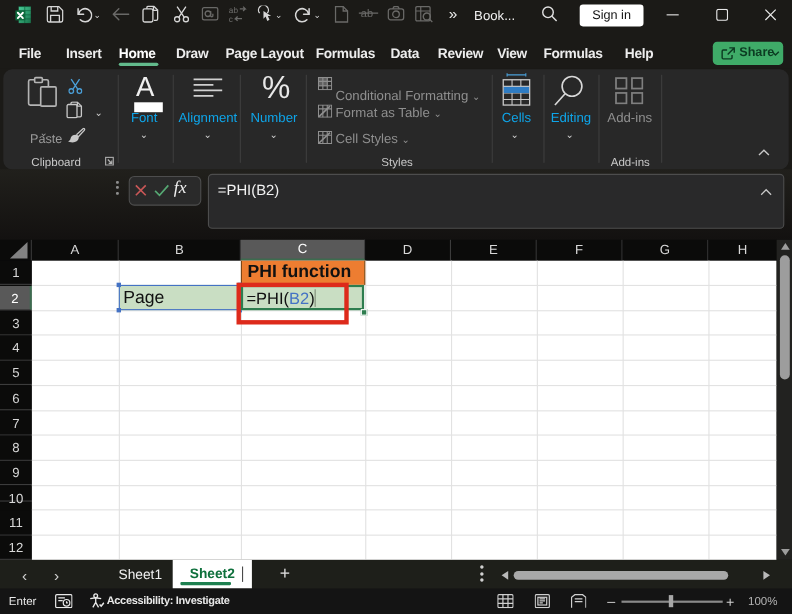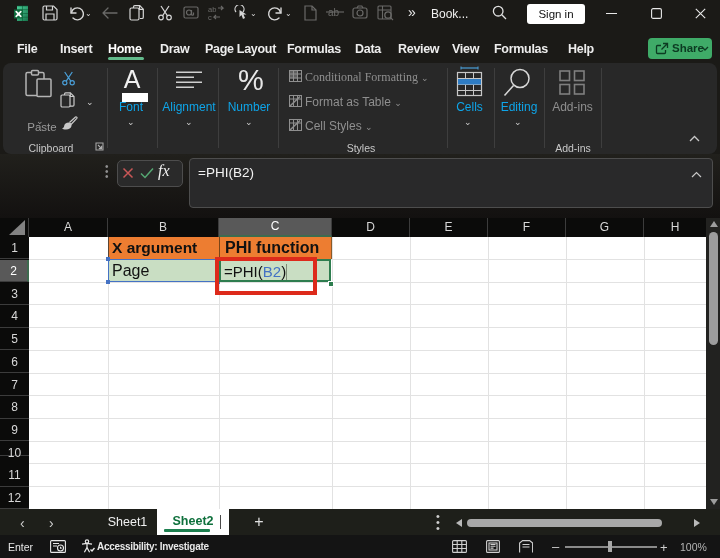--- a/index.html
+++ b/index.html
@@ -232,21 +232,21 @@
 
   <div style="position:absolute;left:228px;top:1px;width:40px;text-align:center;font-size:29px;color:#e8e8e8;font-weight:normal;">%</div>
   <div class="biglabel" style="left:216px;width:60px;">Number</div>
   <div class="chev" style="left:242px;top:54px;">⌄</div>
 
   <svg style="position:absolute;left:286px;top:7px;" width="13" height="12" viewBox="0 0 13 12" fill="none" stroke="#8f8f8f" stroke-width="1">
     <rect x="0.5" y="0.5" width="12" height="11"></rect>
         <path d="M0.5 4h12M0.5 8h12M4.5 0.5v11M8.5 0.5v11"></path>
         <rect x="0.5" y="0.5" width="8" height="7.5" fill="#8f8f8f" opacity="0.55"></rect>
   </svg>
-  <div class="styitem" style="top:7px;font-family:Liberation Serif, serif;">Conditional Formatting <span style="font-size:9px;">⌄</span></div>
+  <div class="styitem" style="top:17px;">Conditional Formatting <span style="font-size:9px;">⌄</span></div>
   <svg style="position:absolute;left:286px;top:32px;" width="13" height="12" viewBox="0 0 13 12" fill="none" stroke="#8f8f8f" stroke-width="1">
     <rect x="0.5" y="0.5" width="12" height="11"></rect>
         <path d="M0.5 4h12M4.5 0.5v11M8.5 0.5v11"></path>
         <path d="M1 11l10-9.5" stroke-width="1.5"></path>
   </svg>
   <div class="styitem" style="top:32px;">Format as Table <span style="font-size:9px;">⌄</span></div>
   <svg style="position:absolute;left:286px;top:56px;" width="13" height="12" viewBox="0 0 13 12" fill="none" stroke="#8f8f8f" stroke-width="1">
     <rect x="0.5" y="0.5" width="12" height="11"></rect>
         <path d="M0.5 4h12M4.5 0.5v11M8.5 0.5v11"></path>
         <path d="M1 11l10-9.5" stroke-width="1.5"></path>
@@ -343,21 +343,20 @@
     <div class="hline" style="top:90px;"></div>
     <div class="hline" style="top:113px;"></div>
     <div class="hline" style="top:136px;"></div>
     <div class="hline" style="top:158px;"></div>
     <div class="hline" style="top:181px;"></div>
     <div class="hline" style="top:204px;"></div>
     <div class="hline" style="top:226px;"></div>
     <div class="hline" style="top:249px;"></div>
     <div class="hline" style="top:272px;"></div>
 
-    <div class="cell" style="left:79px;top:0;width:111px;height:22px;background:#ed7d31;font-weight:bold;line-height:22px;padding-left:3px;color:#111;font-size:15.5px;border-left:1px solid #5a4534;">X argument</div>
     <div class="cell" style="left:190px;top:0;width:113px;height:22px;background:#ed7d31;font-weight:bold;line-height:22px;padding-left:5px;color:#111;font-size:16px;border-left:1px solid #7a4517;border-right:1px solid #8a5a28;">PHI function</div>
 
     <div class="cell" style="left:79px;top:22px;width:111px;height:23px;background:#c9dec3;line-height:22px;padding-left:3px;color:#111;font-size:16px;border:1.5px solid #4472c4;">Page</div>
     <div style="position:absolute;left:77px;top:20px;width:4px;height:4px;background:#4472c4;"></div>
     <div style="position:absolute;left:187px;top:20px;width:4px;height:4px;background:#4472c4;"></div>
     <div style="position:absolute;left:77px;top:43px;width:4px;height:4px;background:#4472c4;"></div>
     <div style="position:absolute;left:187px;top:43px;width:4px;height:4px;background:#4472c4;"></div>
 
     <div class="cell" style="left:190px;top:22px;width:112px;height:23px;background:#c9dec3;line-height:21px;padding-left:3px;color:#111;font-size:15px;border:2px solid #2e7d4f;">=PHI(<span style="color:#4472c4;">B2</span>)<span style="display:inline-block;width:1px;height:16px;background:#7d8a76;vertical-align:-3px;"></span></div>
     <div style="position:absolute;left:299px;top:44px;width:6px;height:6px;background:#2e7d4f;border:1px solid #fff;"></div>

